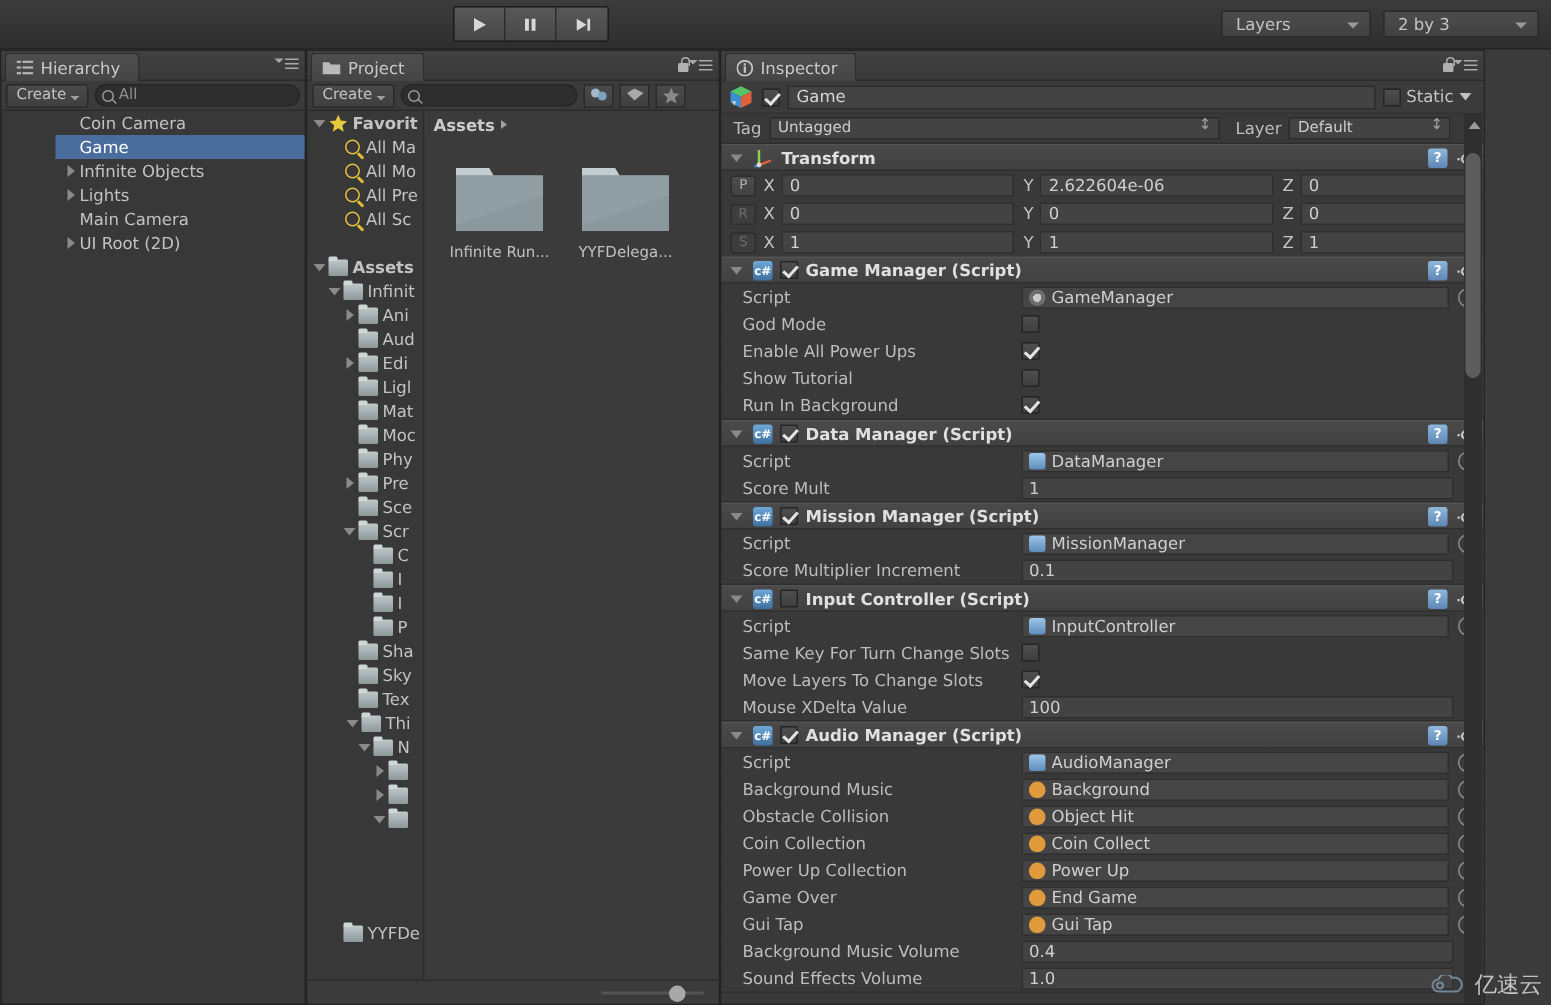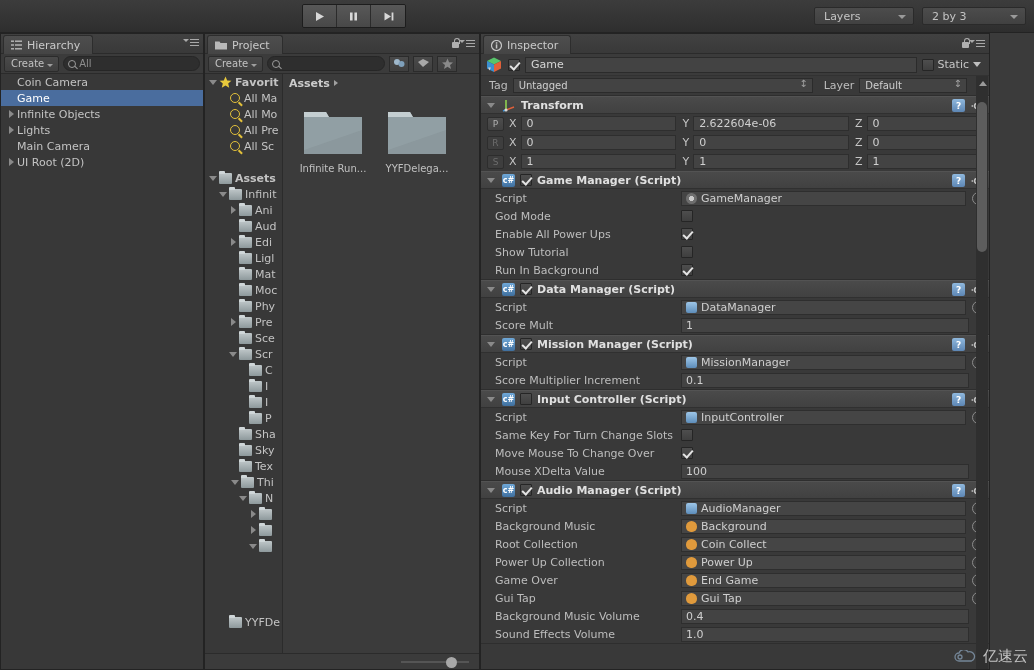--- a/index.html
+++ b/index.html
@@ -122,21 +122,21 @@
   .icon-btn {
     width: 20px; height: 16px;
     background: linear-gradient(#4a4a4a,#3f3f3f);
     border: 1px solid #2b2b2b;
     display:flex;align-items:center;justify-content:center;
     cursor:pointer;
   }
 
   
   #hierarchy { left: 0; top: 33px; width: 204px; height: 637px; }
-  .tree { background: #383838; }
+  .tree { background: #383838; margin-left: 36px; }
   .tree-row {
     height: 16px; display: flex; align-items: center;
     padding-left: 4px; color: #c3c3c3; font-size: 11px;
     cursor: pointer; white-space: nowrap;
   }
   .tree-row.selected { background: #4a6d9e; color: #ffffff; }
   .twisty {
     width: 12px; flex: none; display: flex; align-items: center; justify-content: center;
   }
   .twisty.closed::before {
@@ -923,21 +923,21 @@
               <span class="objref-ico script"></span>
               <span>InputController</span>
             </div>
             <span class="pick"></span>
           </div>
           <div class="prow">
             <span class="plabel">Same Key For Turn Change Slots</span>
             <div class="cb"></div>
           </div>
           <div class="prow">
-            <span class="plabel">Move Mouse To Change Over</span>
+            <span class="plabel">Move Layers To Change Slots</span>
             <div class="cb on"></div>
           </div>
           <div class="prow">
             <span class="plabel">Mouse XDelta Value</span>
             <div class="pfield" style="margin-right: 20px;">
               <span>100</span>
             </div>
           </div>
           <div class="sep-line"></div>
           <div class="comp-header">
@@ -968,21 +968,29 @@
           </div>
           <div class="prow">
             <span class="plabel">Background Music</span>
             <div class="pfield grey">
               <span class="objref-ico audio"></span>
               <span>Background</span>
             </div>
             <span class="pick"></span>
           </div>
           <div class="prow">
-            <span class="plabel">Root Collection</span>
+            <span class="plabel">Obstacle Collision</span>
+            <div class="pfield grey">
+              <span class="objref-ico audio"></span>
+              <span>Object Hit</span>
+            </div>
+            <span class="pick"></span>
+          </div>
+          <div class="prow">
+            <span class="plabel">Coin Collection</span>
             <div class="pfield grey">
               <span class="objref-ico audio"></span>
               <span>Coin Collect</span>
             </div>
             <span class="pick"></span>
           </div>
           <div class="prow">
             <span class="plabel">Power Up Collection</span>
             <div class="pfield grey">
               <span class="objref-ico audio"></span>

